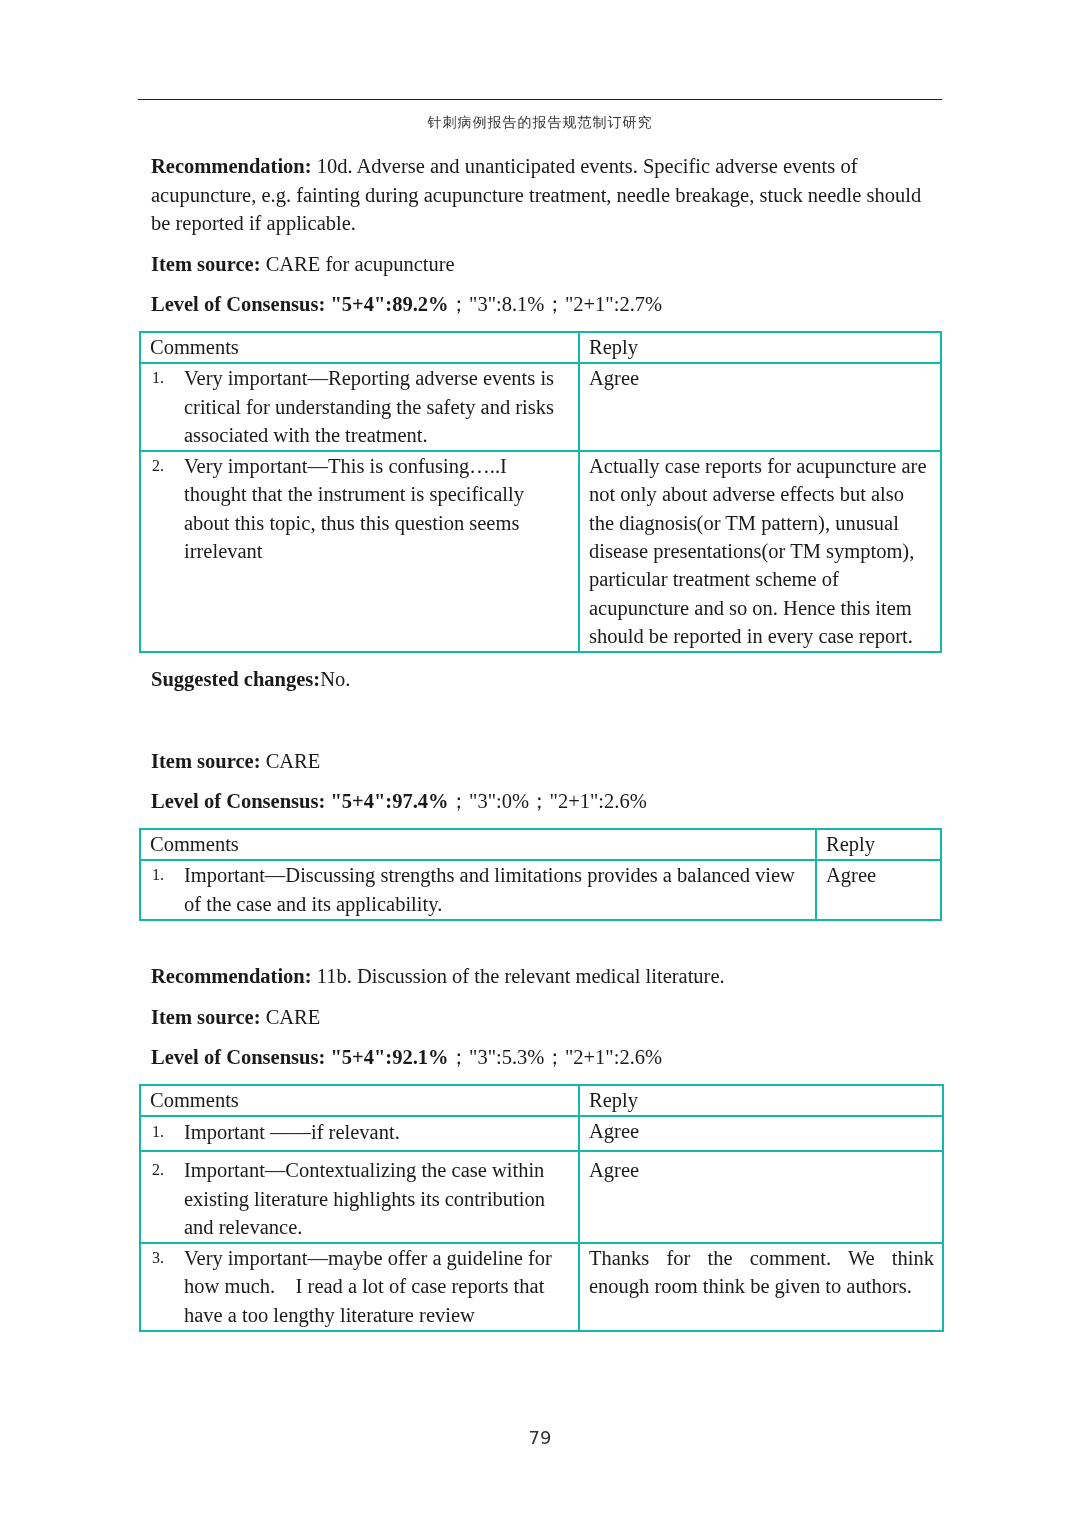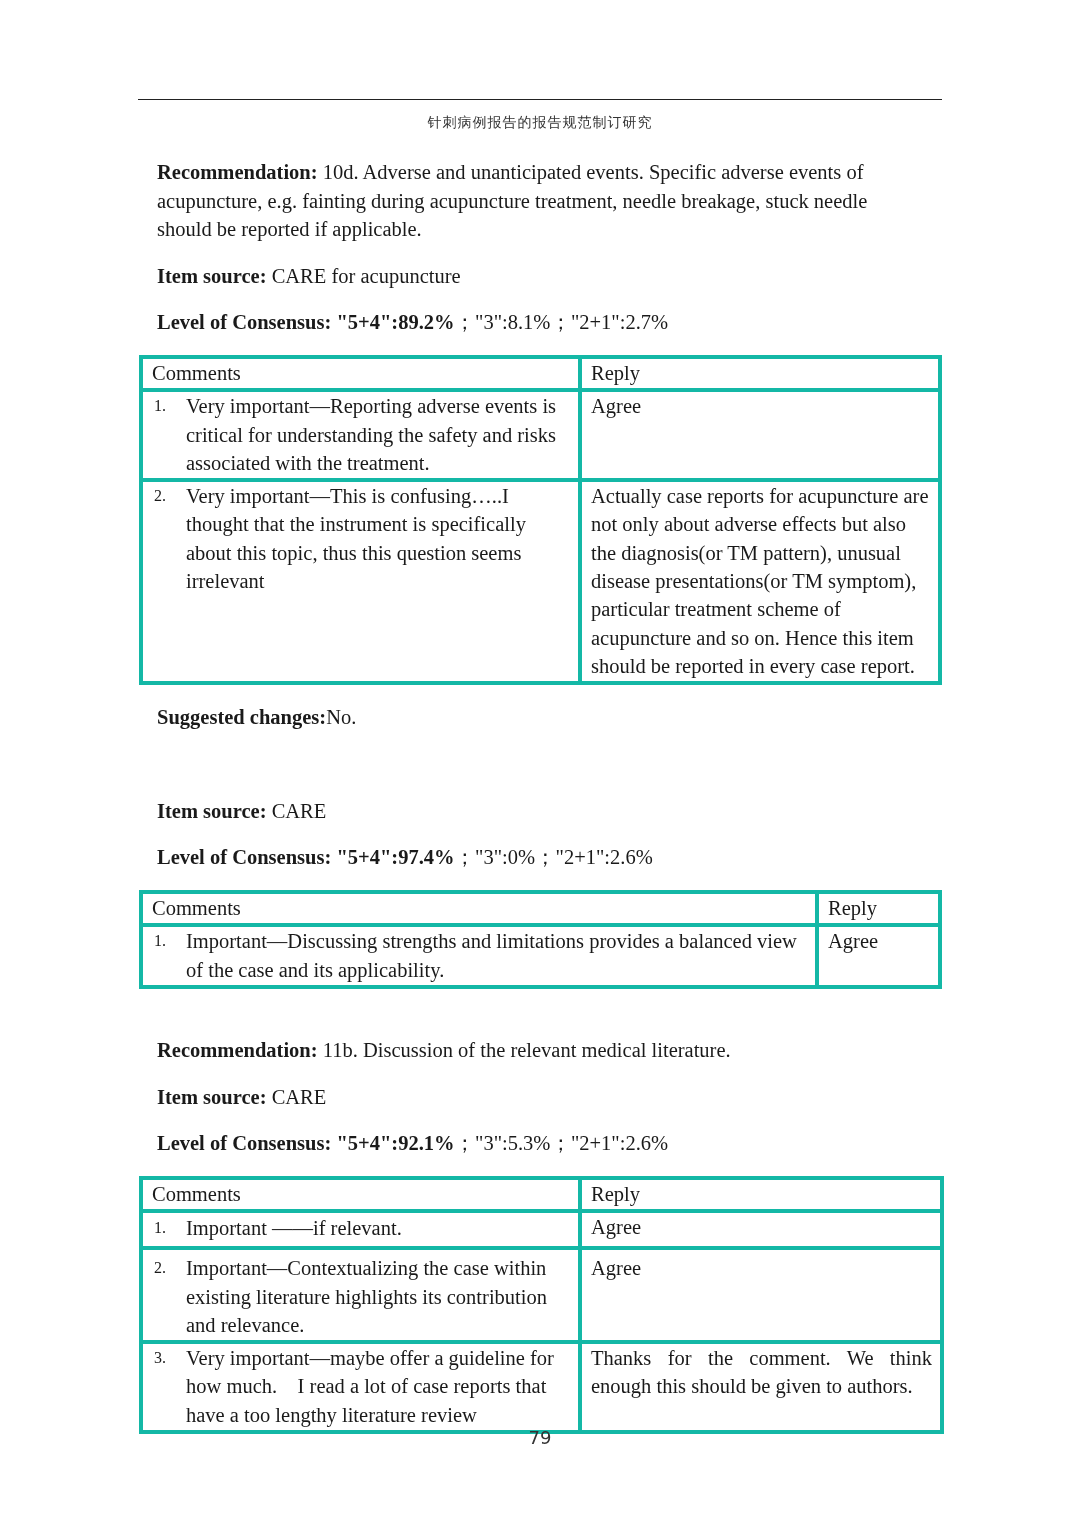--- a/index.html
+++ b/index.html
@@ -2,25 +2,25 @@
 <html><head>
 <meta charset="utf-8">
 <style>
   html, body { margin:0; padding:0; background:#ffffff; }
   body { width:1080px; height:1527px; position:relative; overflow:hidden;
          font-family:"Liberation Serif", serif; color:#1a1a1a; }
   .header-title { position:absolute; top:78px; left:138px; width:804px; text-align:center;
          font-size:14px; letter-spacing:1px; color:#333; font-family:"DejaVu Serif", serif;margin-top:36px; }
   .header-rule { position:absolute; top:99px; left:138px; width:804px; height:0; border-top:1.5px solid #222; }
   .content { position:absolute; top:140px; left:139px; width:803px; font-size:20.5px; line-height:28.6px; }
-  .p { margin:18px; }
+  .p { margin:12px; }
   b { font-weight:bold; }
   .gap { height:29px; }
   table { border-collapse:collapse; width:100%; font-size:20.5px; line-height:28.3px; }
-  td { border:4px solid #14b8a6; vertical-align:top; padding:0 8px 1px 9px; }
+  td { border:2px solid #14b8a6; vertical-align:top; padding:0 8px 1px 9px; }
   .li { display:flex; }
   .li .n { width:32px; flex:none; font-size:16px; padding-left:2px; }
   .li .t { flex:1; }
   .justify { text-align:justify; }
   .page-number { position:absolute; top:1427px; left:0; width:1080px; text-align:center;
          font-family:"DejaVu Sans", sans-serif; font-size:18px; color:#333; }
 </style>
 </head>
 <body>
 
@@ -123,19 +123,19 @@
           </td>
       <td style="padding-top:4px">Agree</td>
     </tr>
     <tr>
       <td>
             <div class="li">
               <span class="n">3.</span>
               <span class="t">Very important—maybe offer a guideline for how much.　I read a lot of case reports that have a too lengthy literature review</span>
             </div>
           </td>
-      <td class="justify">Thanks for the comment. We think enough this should be given to authors.</td>
+      <td class="justify">Thanks for the comment. We think enough room think be given to authors.</td>
     </tr>
   </tbody>
     </table>
 </div>
 
 <div class="page-number">79</div>
 
 </body></html>

